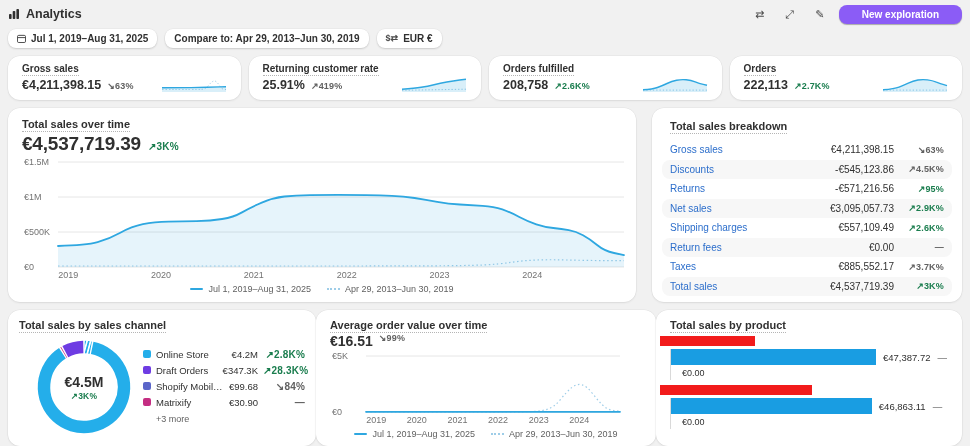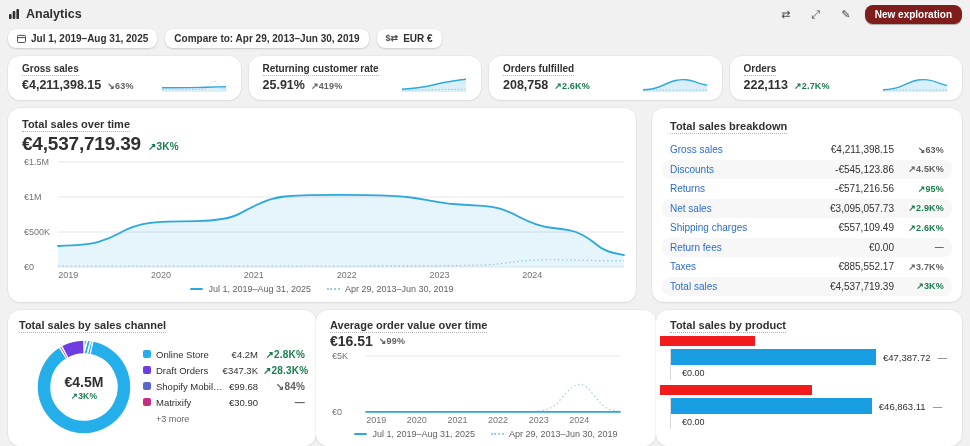--- a/index.html
+++ b/index.html
@@ -13,22 +13,22 @@
   
   .topbar { height:16px; display:flex; align-items:center; justify-content:space-between; margin-bottom:6px; }
   .topbar-left { display:flex; align-items:center; gap:6px; }
   .page-title { font-size:12.5px; font-weight:700; }
   .topbar-right { display:flex; align-items:center; gap:8px; }
   .icon-btn {
     border:none; background:transparent; color:#4a4a4a; font-size:11px;
     width:22px; height:16px; border-radius:6px; cursor:pointer; line-height:14px;
   }
   .btn-dark {
-    background:#7f1d1d; color:#fff; border:none; border-radius:8px;
-    font-size:10px; font-weight:600; padding:4px 10px; cursor:pointer;
+    background:#8b5cf6; color:#fff; border:none; border-radius:8px;
+    font-size:10px; font-weight:600; padding:4px 23px; cursor:pointer;
     box-shadow:0 1px 1px rgba(0,0,0,.3);
   }
 
   
   .filterbar { height:20px; display:flex; align-items:center; gap:8px; margin-bottom:8px; }
   .pill {
     display:inline-flex; align-items:center; gap:5px; background:#fff;
     border:none; border-radius:8px; padding:4px 9px; font-size:10px; font-weight:600;
     color:#303030; box-shadow:0 1px 2px rgba(0,0,0,.14), 0 0 0 .5px rgba(0,0,0,.05); cursor:pointer;
     white-space:nowrap;
@@ -89,21 +89,21 @@
   .donut-chg { font-size:8.5px; }
   .channel-legend { flex:1; padding-top:10px; min-width:0; }
   .cl-row { display:flex; align-items:center; gap:5px; height:16px; font-size:9.5px; }
   .cl-swatch { width:8px; height:8px; border-radius:2px; flex:none; }
   .cl-label { flex:1; white-space:nowrap; overflow:hidden; text-overflow:ellipsis; cursor:pointer; }
   .cl-value { font-weight:450; white-space:nowrap; }
   .cl-chg { width:42px; text-align:right; font-size:10px; }
   .cl-more { margin-top:4px; margin-left:13px; color:#616161; font-size:9px; cursor:pointer; }
 
   .aov-card { padding:9px 14px 5px 14px; display:flex; flex-direction:column; }
-  .aov-value-row { display:flex; align-items:center; gap:6px; margin:2px 0; }
+  .aov-value-row { display:flex; align-items:flex-start; gap:6px; margin:2px 0; }
   .aov-value { font-size:14px; font-weight:700; }
 
   .products-card { padding:9px 14px; }
   .pb-group { margin-top:5px; }
   .pb-red { height:10px; background:var(--red); margin-left:-10px; margin-bottom:3px; }
   .pb-axis { border-left:1px solid #d9d9d9;text-align:right; }
   .pb-bluerow { display:flex; align-items:center; gap:7px; height:16px; }
   .pb-blue { height:16px; background:#199de2; }
   .pb-val { font-size:9.5px; font-weight:450; white-space:nowrap; }
   .pb-dash { color:#616161; font-size:9.5px; }

